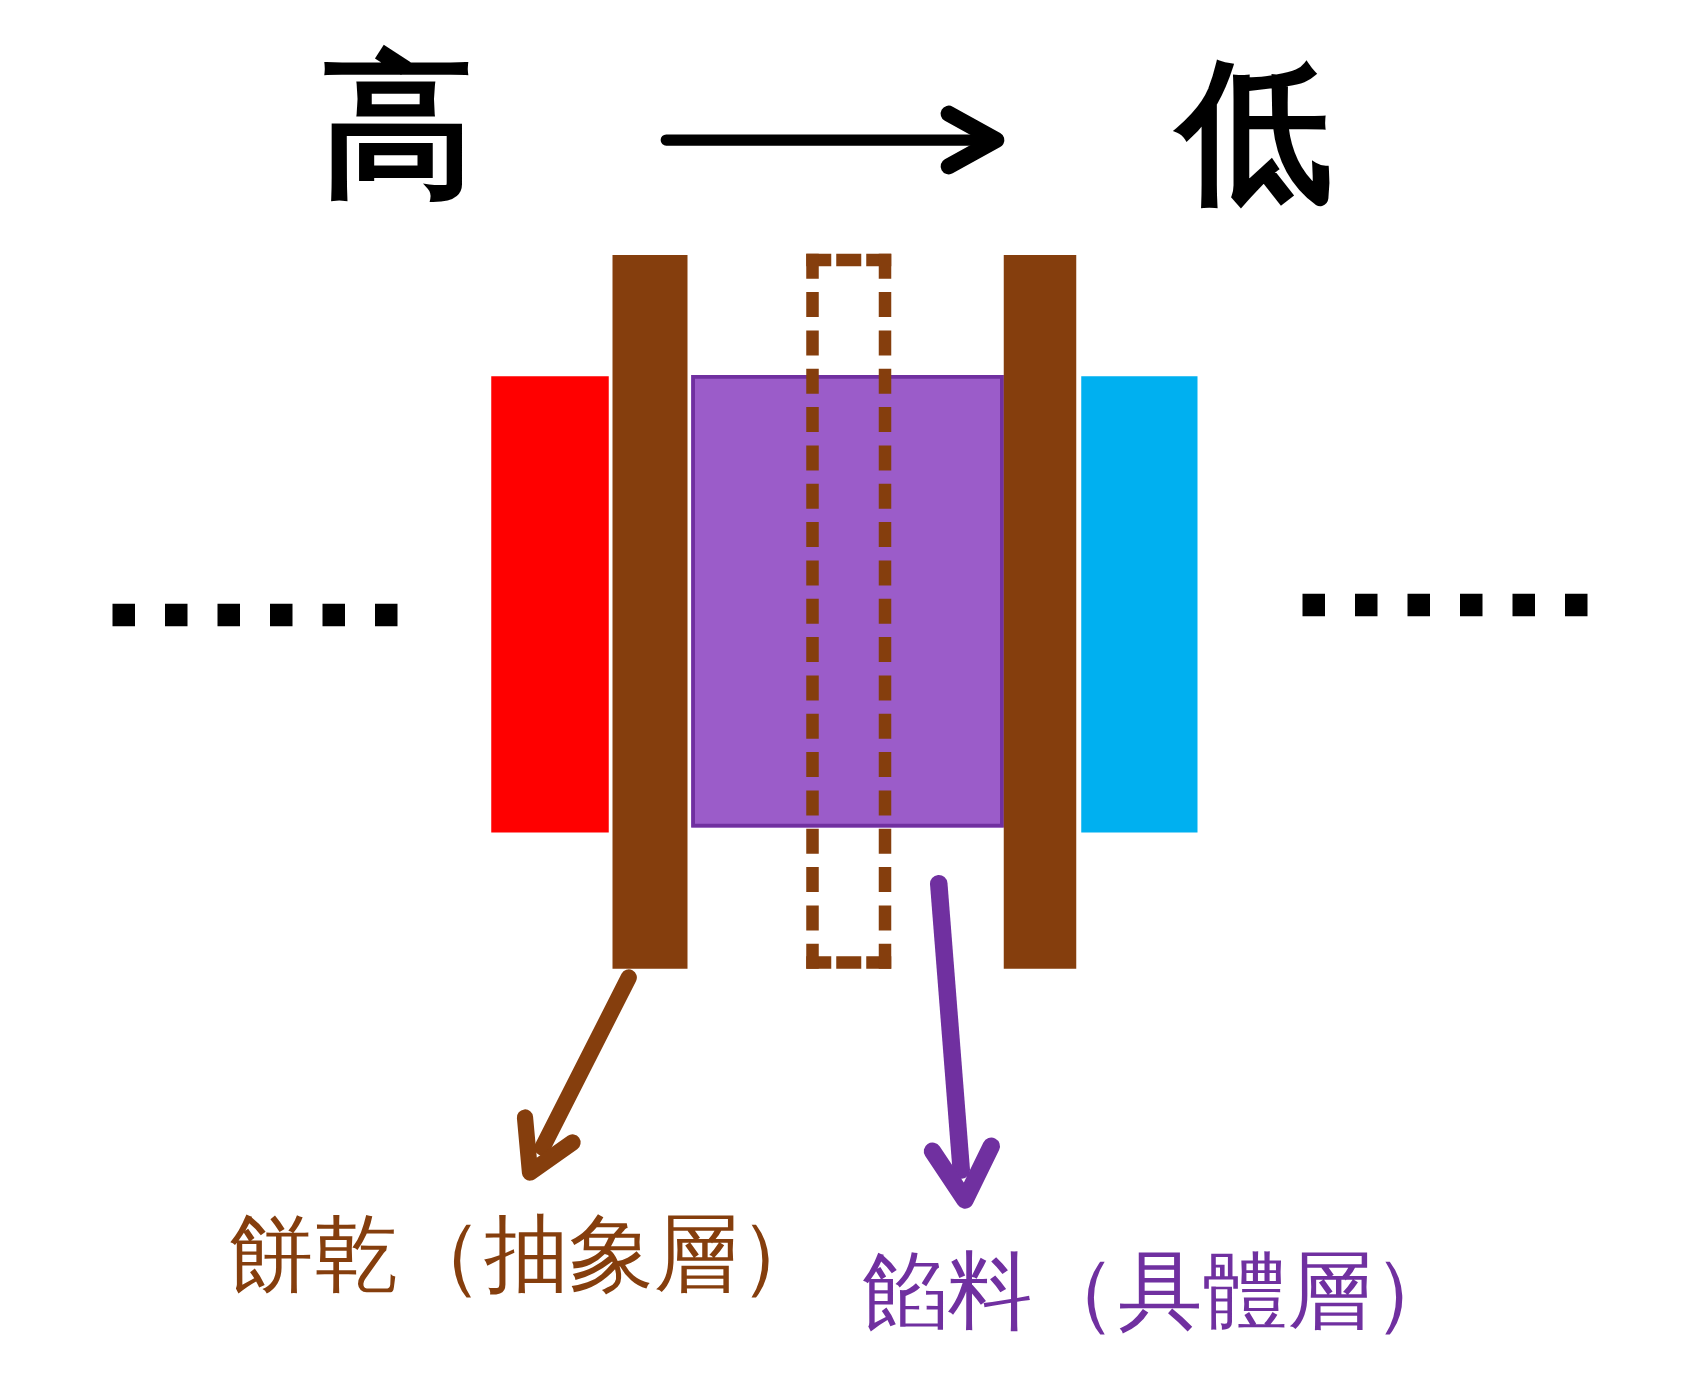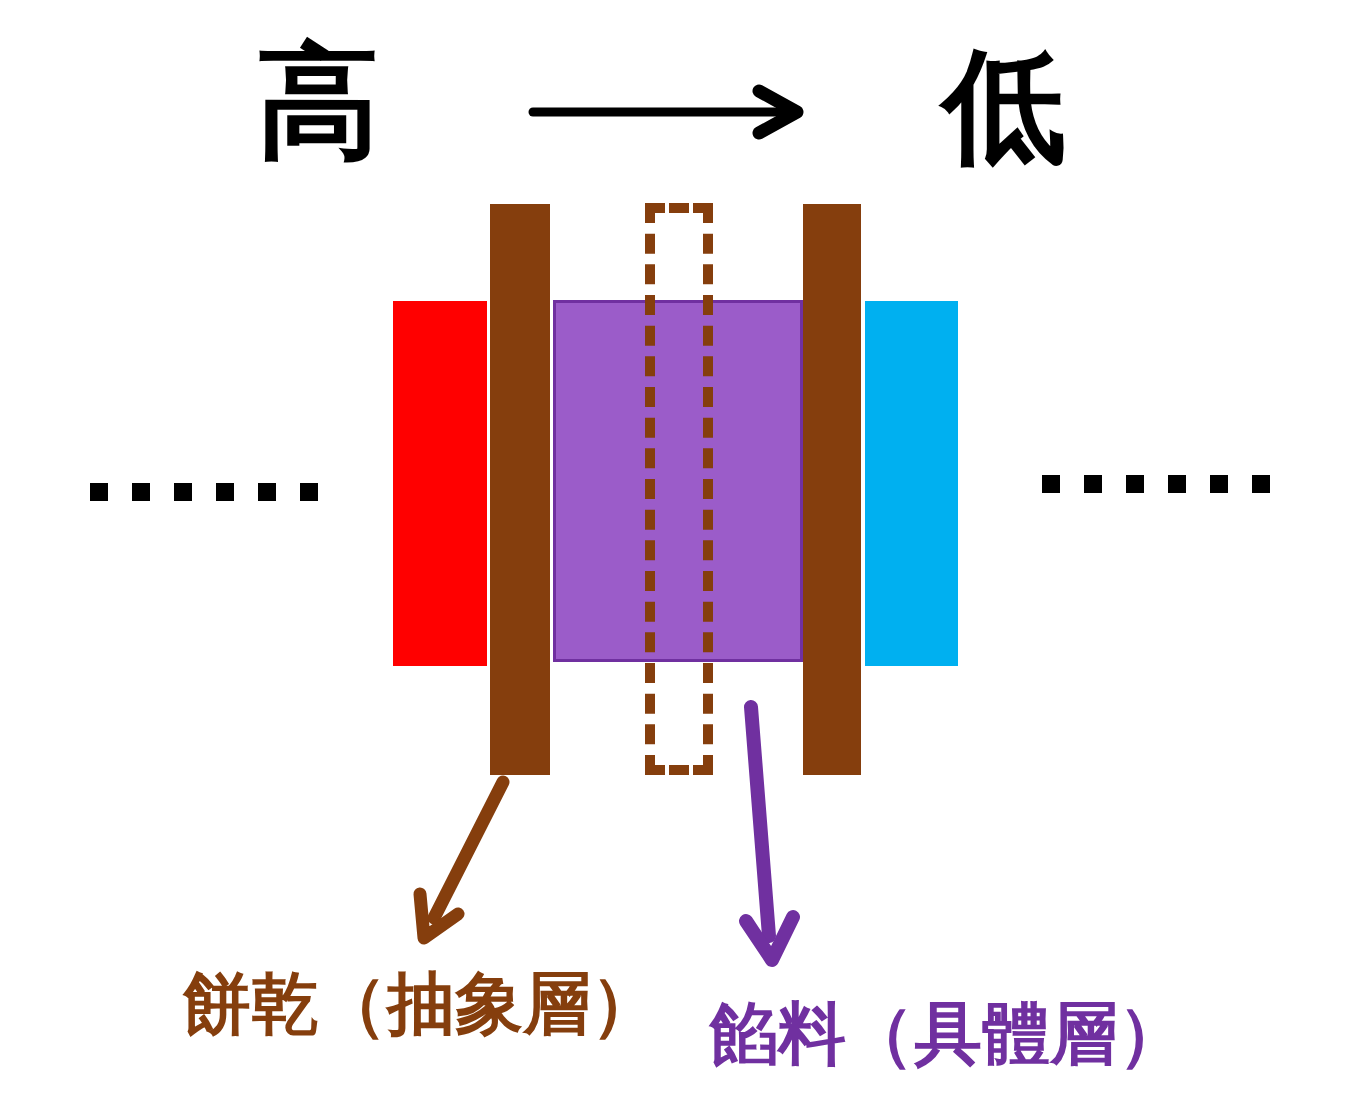--- a/index.html
+++ b/index.html
@@ -69,28 +69,28 @@
     fill: none;
     stroke-linecap: round;
     stroke-linejoin: round;
   }
   g[data-name="flow-arrow"]    { stroke: var(--black); }
   g[data-name="cookie-arrow"]  { stroke: var(--brown); }
   g[data-name="filling-arrow"] { stroke: var(--purpleDark); }
 
   .caption {
     position: absolute;
-    font-weight: bold;
+    font-weight: normal;
     font-size: 68px;
     line-height: 1.1;
     white-space: nowrap;
     z-index: 5;
   }
   .caption.cookie  { left: 183px; top: 966px; color: var(--brown); }
-  .caption.filling { left: 690px; top: 996px; color: var(--purpleDark); margin-left: 20px; }
+  .caption.filling { left: 690px; top: 996px; color: var(--purpleDark); }
 </style>
 </head>
 <body>
 
 <div class="canvas" data-name="slide-diagram">
 
   <div class="kanji high" data-name="label-high">高</div>
   <div class="kanji low" data-name="label-low">低</div>
 
   <div class="dots left" data-name="ellipsis-dashes-left">

